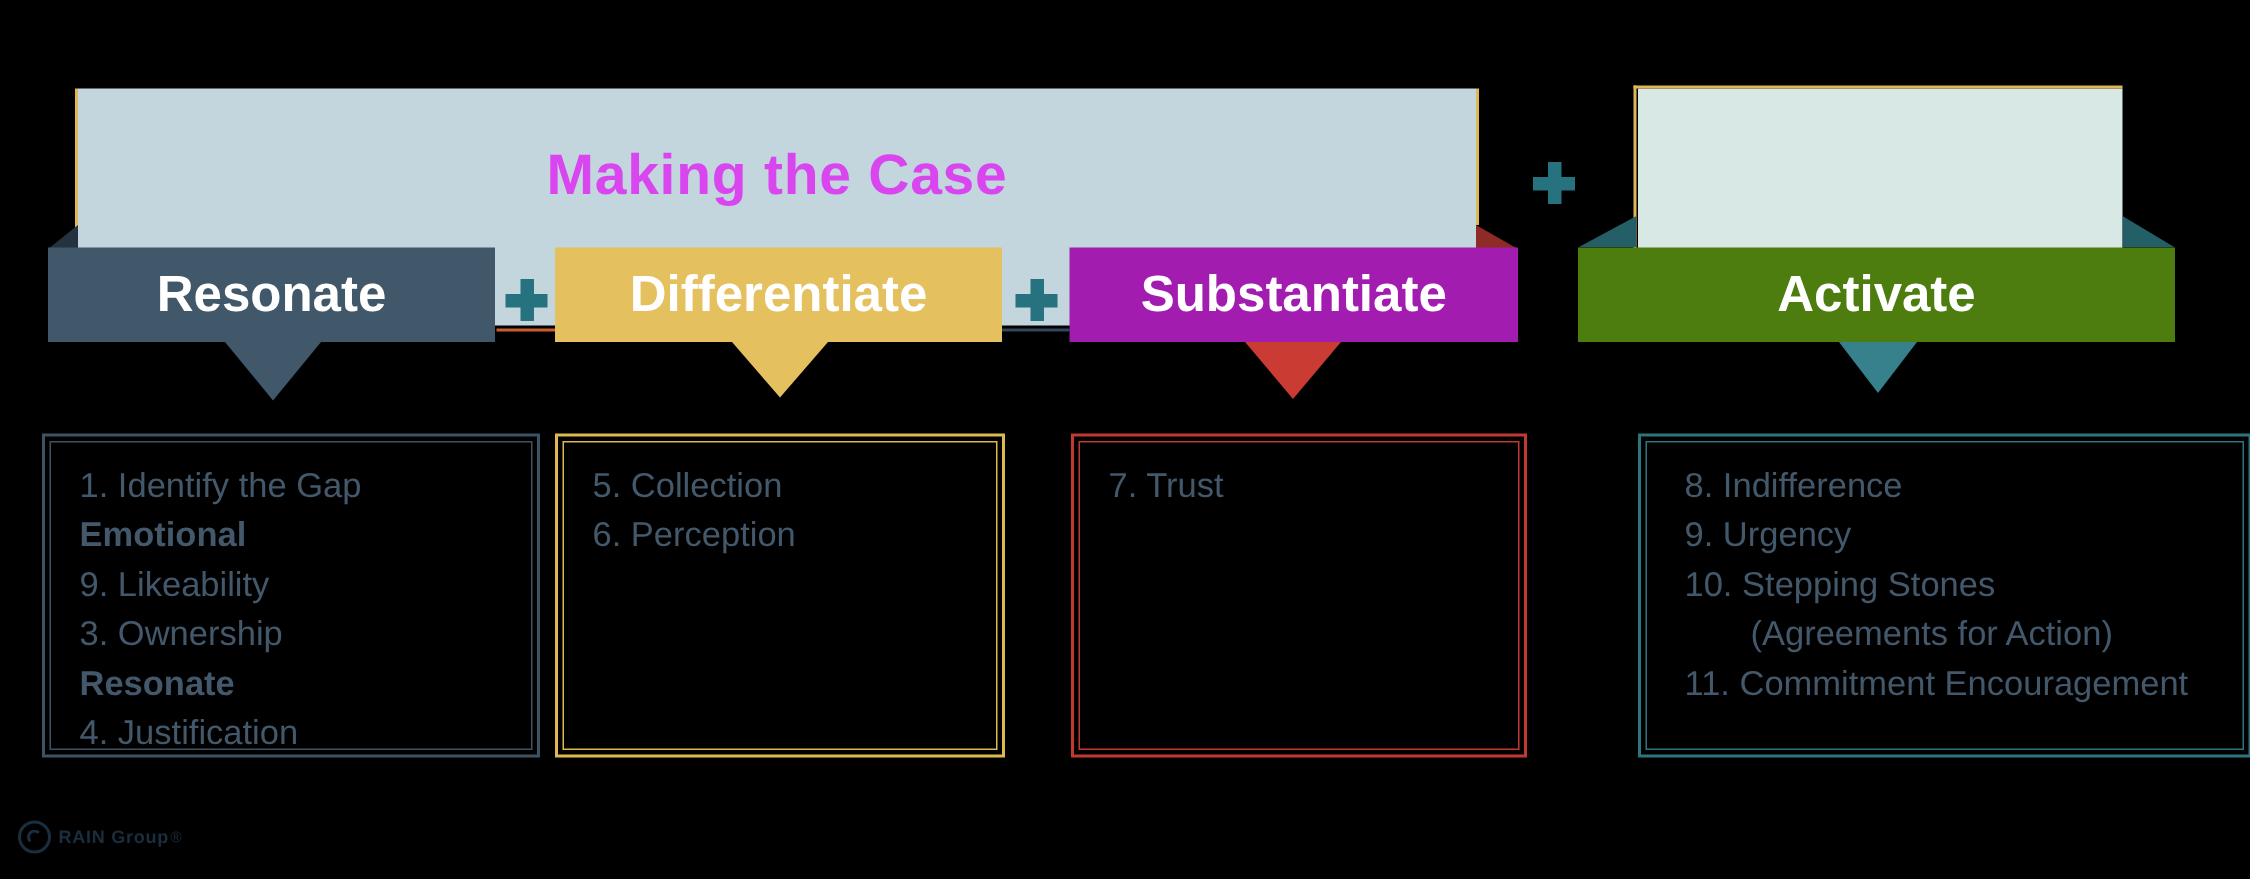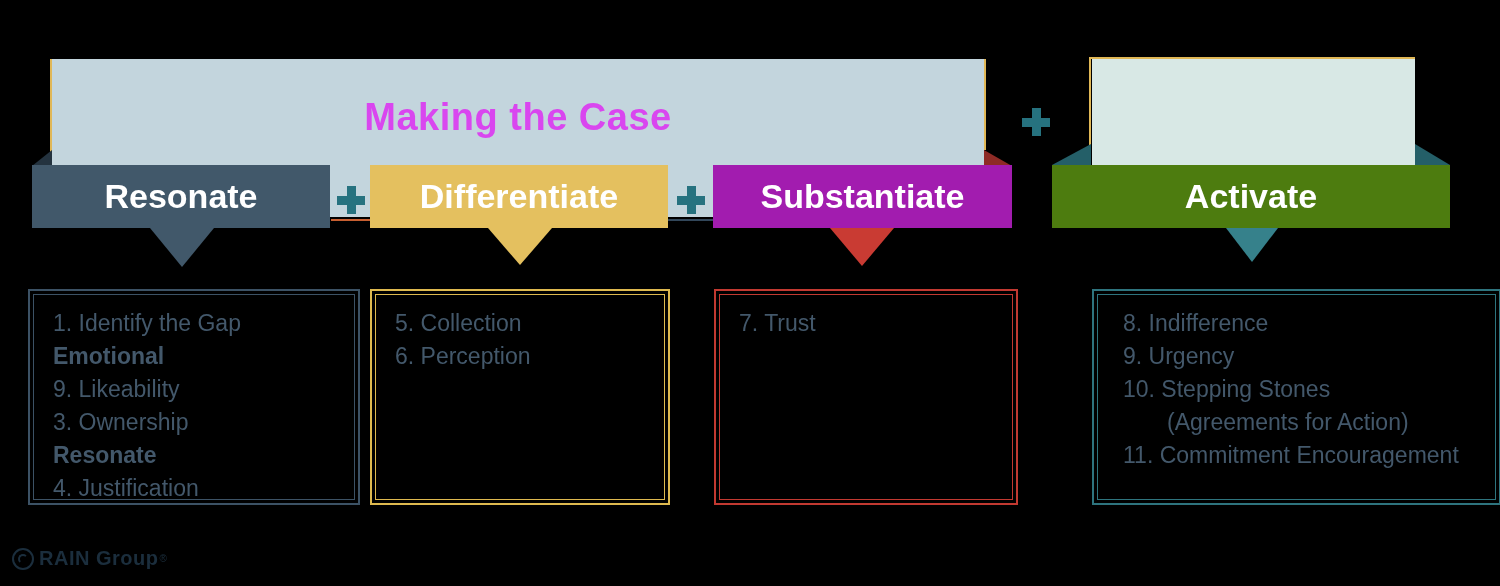--- a/index.html
+++ b/index.html
@@ -71,21 +71,21 @@
   .box4 .box-lines{padding-left:29px;}
   .line{font-size:23px;line-height:33px;color:#43586b;white-space:nowrap;}
   .line.bold{font-weight:bold;}
   .line.indent{padding-left:44px;}
 
   
   .logo{position:absolute;left:12px;top:547px;display:flex;align-items:center;color:#1b2e3d;}
   .logo-circle{width:18px;height:18px;border:2px solid #1b2e3d;border-radius:50%;margin-right:5px;position:relative;}
   .logo-circle::after{content:"";position:absolute;left:4px;top:4px;width:10px;height:10px;
     border-radius:50%;border:2px solid #1b2e3d;border-color:#1b2e3d transparent transparent #1b2e3d;box-sizing:border-box;}
-  .logo-text{font-size:20px;font-weight:bold;letter-spacing:0.5px;}
+  .logo-text{font-size:12px;font-weight:bold;letter-spacing:0.5px;}
   .logo-reg{font-size:10px;vertical-align:super;margin-left:1px;}
 </style>
 </head>
 <body>
 
 <div class="stage">
 
   <div class="banner-main"></div>
   <div class="edge-line edge-banner-left"></div>
   <div class="edge-line edge-banner-right"></div>

